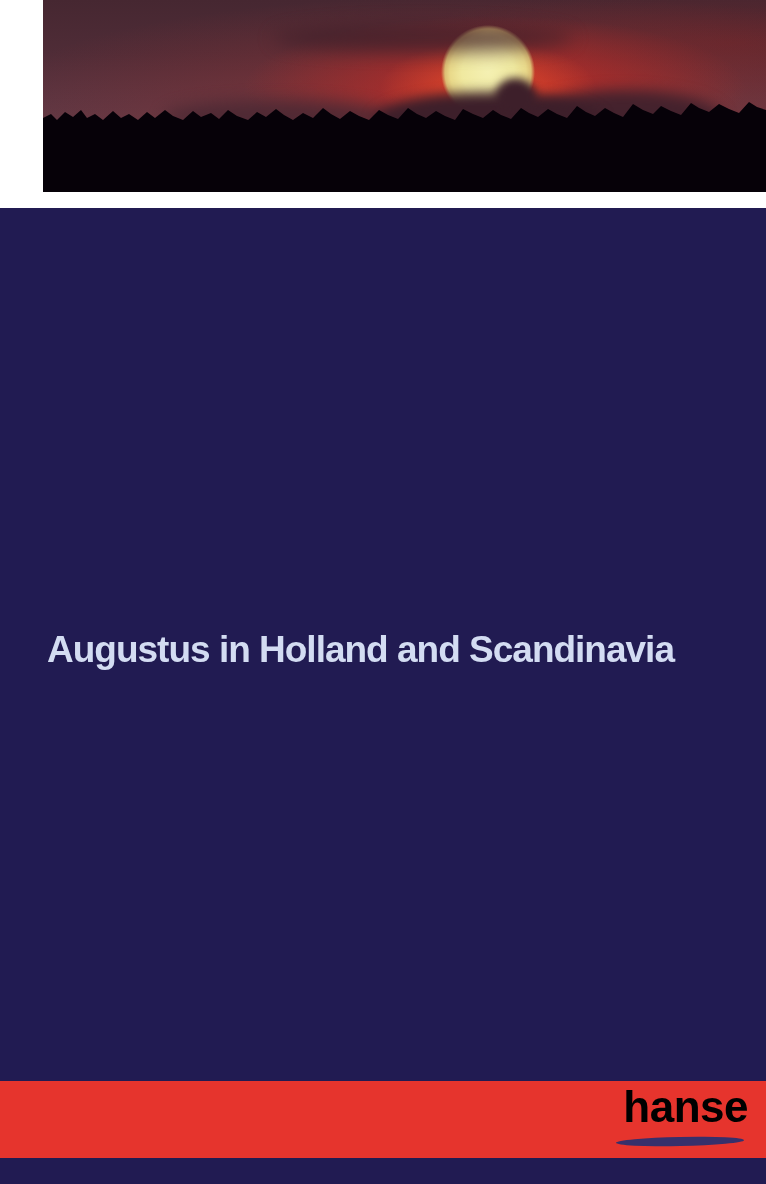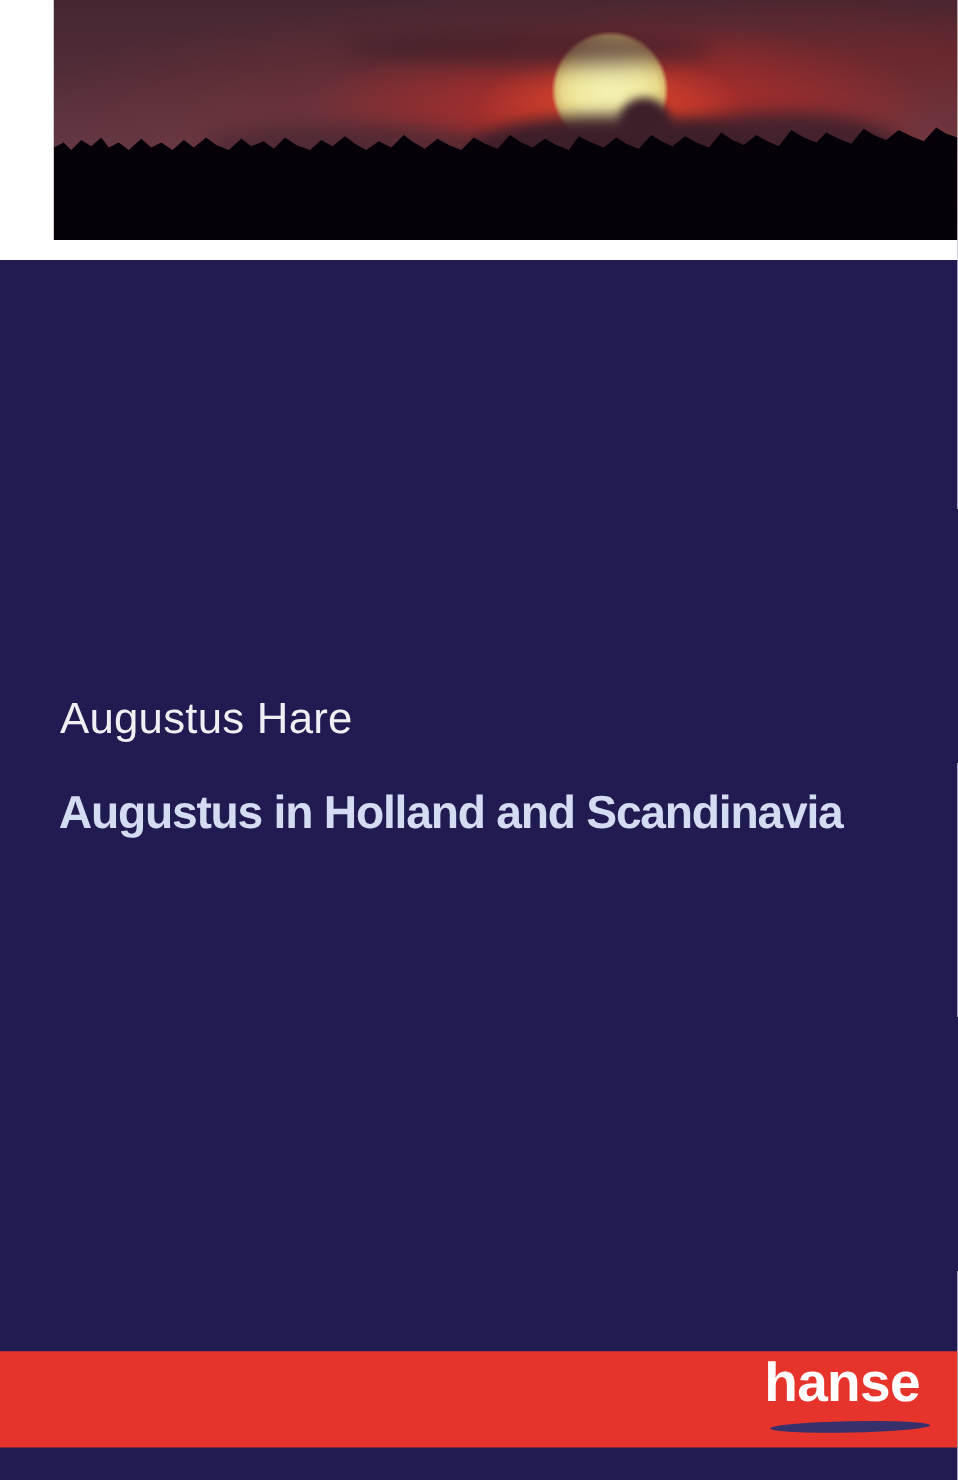--- a/index.html
+++ b/index.html
@@ -86,26 +86,26 @@
     left: 0; top: 1081px;
     width: 766px; height: 77px;
   }
   .logo {
     position: absolute;
     top: 0; right: 18px;
     width: 140px; height: 77px;
   }
   .logo-text {
     position: absolute;
-    right: 12px; top: 4px;
+    right: 0; top: 4px;
     font-size: 44px;
     font-weight: 700;
     letter-spacing: -0.5px;
     line-height: 1;
-    color: #ffffff;
+    color: #000000;
   }
   .logo-swoosh {
     position: absolute;
     right: 4px; top: 56px;
     width: 128px; height: 9px;
     border-radius: 50%;
     transform: rotate(-1.2deg);
   }
 </style>
 </head>
@@ -120,21 +120,20 @@
     <div class="cloud cloud-main"></div>
     <div class="cloud cloud-notch"></div>
     <div class="cloud cloudlet-a"></div>
     <div class="cloud cloudlet-b"></div>
     <svg class="treeline" viewBox="0 0 723 96" preserveAspectRatio="none">
       <path fill="#060108" d="M0,22 L8,18 L14,24 L22,16 L30,21 L38,14 L44,22 L52,18 L60,24 L70,15 L78,22 L86,18 L95,24 L104,16 L112,22 L122,14 L130,20 L140,24 L150,15 L158,21 L168,17 L176,23 L185,14 L194,20 L205,24 L214,16 L223,21 L233,13 L241,19 L250,24 L260,17 L270,22 L280,12 L288,18 L297,23 L307,15 L316,20 L326,24 L336,14 L345,19 L355,23 L365,12 L374,18 L383,22 L393,15 L402,20 L412,24 L420,13 L430,18 L440,22 L450,14 L458,19 L468,23 L478,12 L486,17 L495,21 L505,13 L514,18 L524,22 L534,10 L543,16 L552,20 L562,12 L571,17 L580,21 L590,8 L600,14 L610,18 L618,10 L628,15 L638,19 L648,7 L656,12 L666,16 L676,8 L686,13 L696,17 L706,6 L714,11 L723,14 L723,96 L0,96 Z"></path>
     </svg>
   </div>
 
   <div class="navy" style="background:#211b52;">
-    <span class="author" style="color:#f0eff3;">Augustus Hare</span>
     <span class="title" style="color:#d3dcf2;">Augustus in Holland and Scandinavia</span>
   </div>
 
   <div class="band" style="background:#e6342d;">
     <div class="logo">
       <span class="logo-swoosh" style="background:#37306b;"></span>
       <span class="logo-text">hanse</span>
     </div>
   </div>
 

